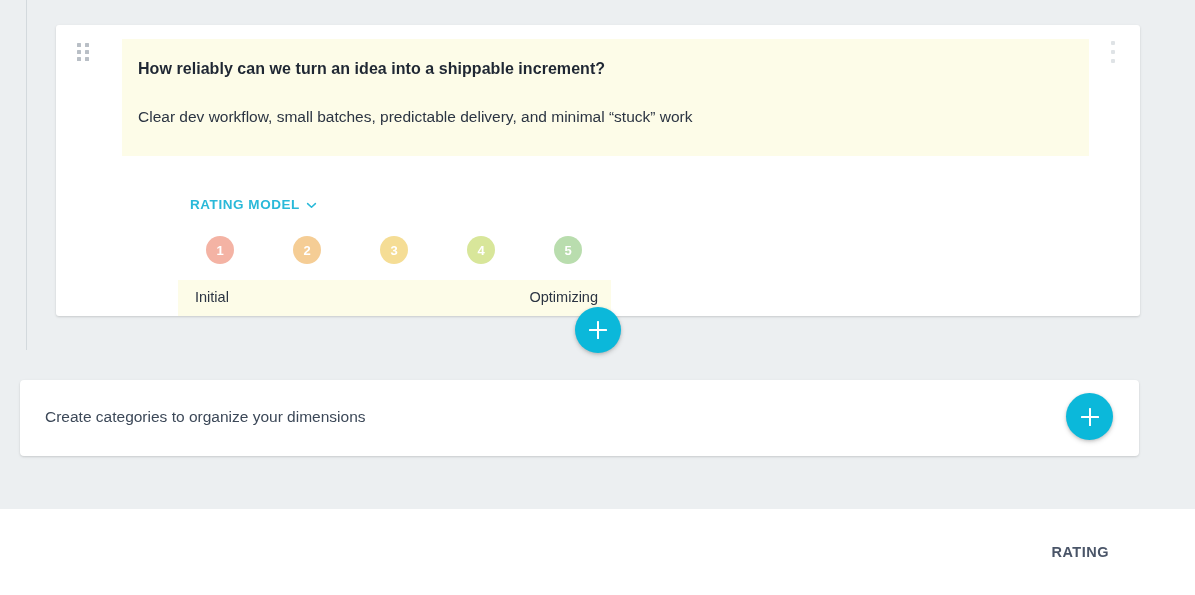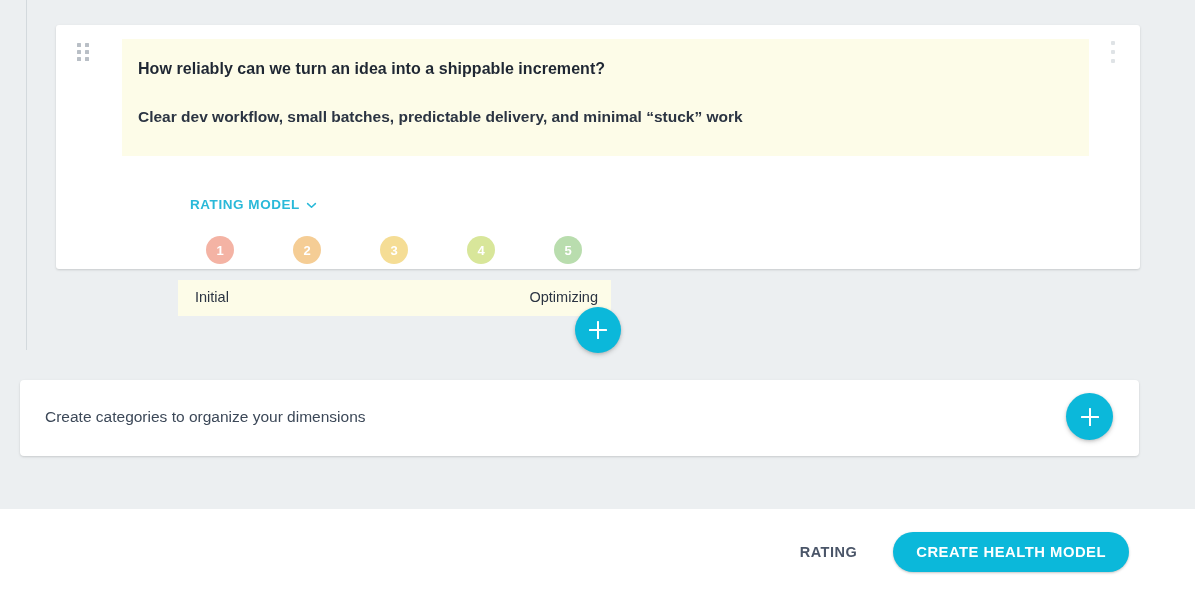--- a/index.html
+++ b/index.html
@@ -43,21 +43,21 @@
     height: 350px;
     background: #d3d9dd;
   }
 
   
   .dimension-card {
     position: absolute;
     left: 56px;
     top: 25px;
     width: 1084px;
-    height: 244px;
+    height: 291px;
     background: #ffffff;
     border-radius: 3px;
     box-shadow: 0 1px 3px rgba(0,0,0,0.10), 0 1px 2px rgba(0,0,0,0.06);
   }
 
   .drag-handle {
     position: absolute;
     left: 21px;
     top: 18px;
     width: 14px;
@@ -115,21 +115,21 @@
     font-weight: bold;
     color: #1f2733;
     letter-spacing: 0.05px;
     white-space: nowrap;
   }
   .question-sub {
     position: absolute;
     left: 16px;
     top: 69px;
     font-size: 15.5px;
-    font-weight: bold;
+    font-weight: normal;
     color: #2b3442;
     white-space: nowrap;
   }
 
   
   .rating-toggle {
     position: absolute;
     left: 134px;
     top: 172px;
     display: flex;
@@ -381,17 +381,16 @@
 
     <button class="fab fab-category" style="background: rgb(11, 184, 218);">
       <span class="plus"></span>
     </button>
 
   </div>
 
   <div class="footer">
     <div class="footer-actions">
       <button class="btn-cancel">RATING</button>
-      <button class="btn-primary" style="background: rgb(11, 184, 218);">CREATE HEALTH MODEL</button>
     </div>
   </div>
 
 </div>
 
 </body></html>

